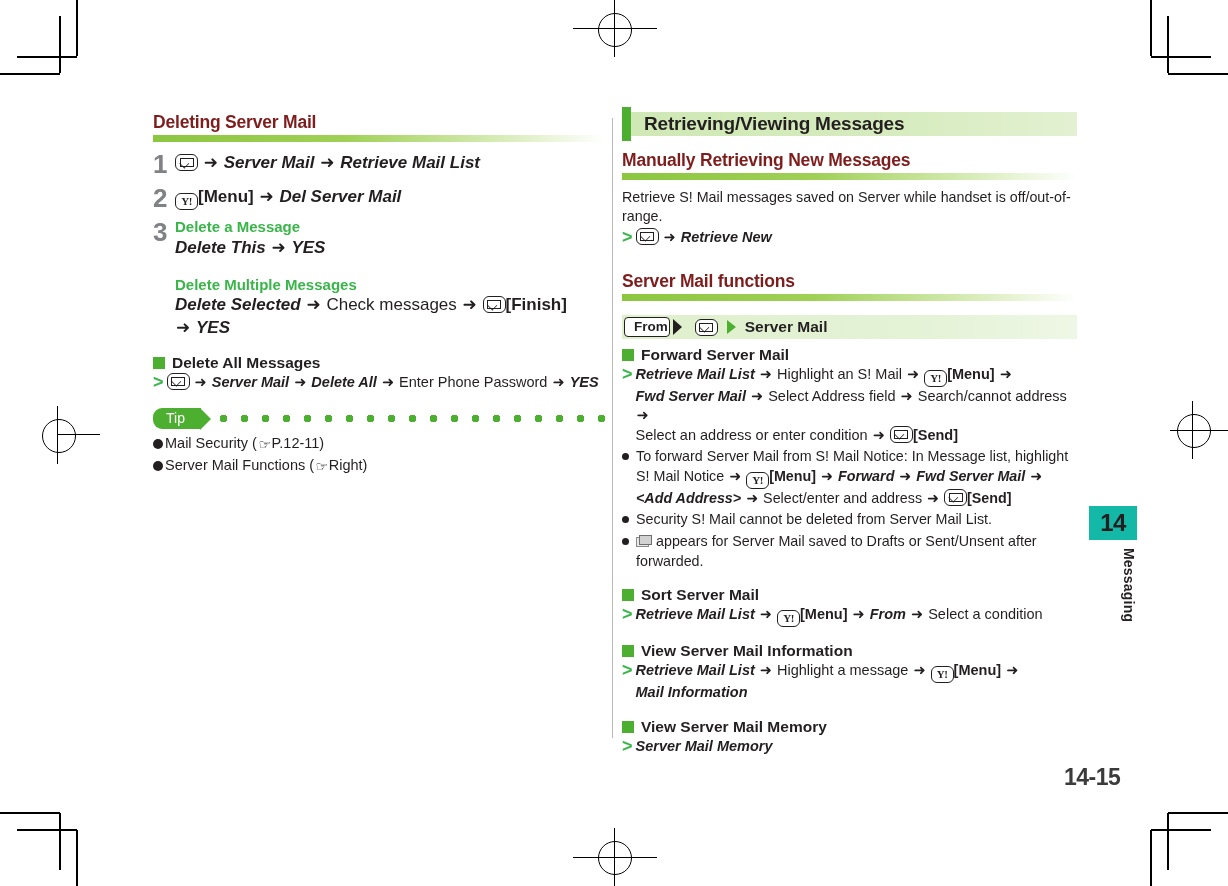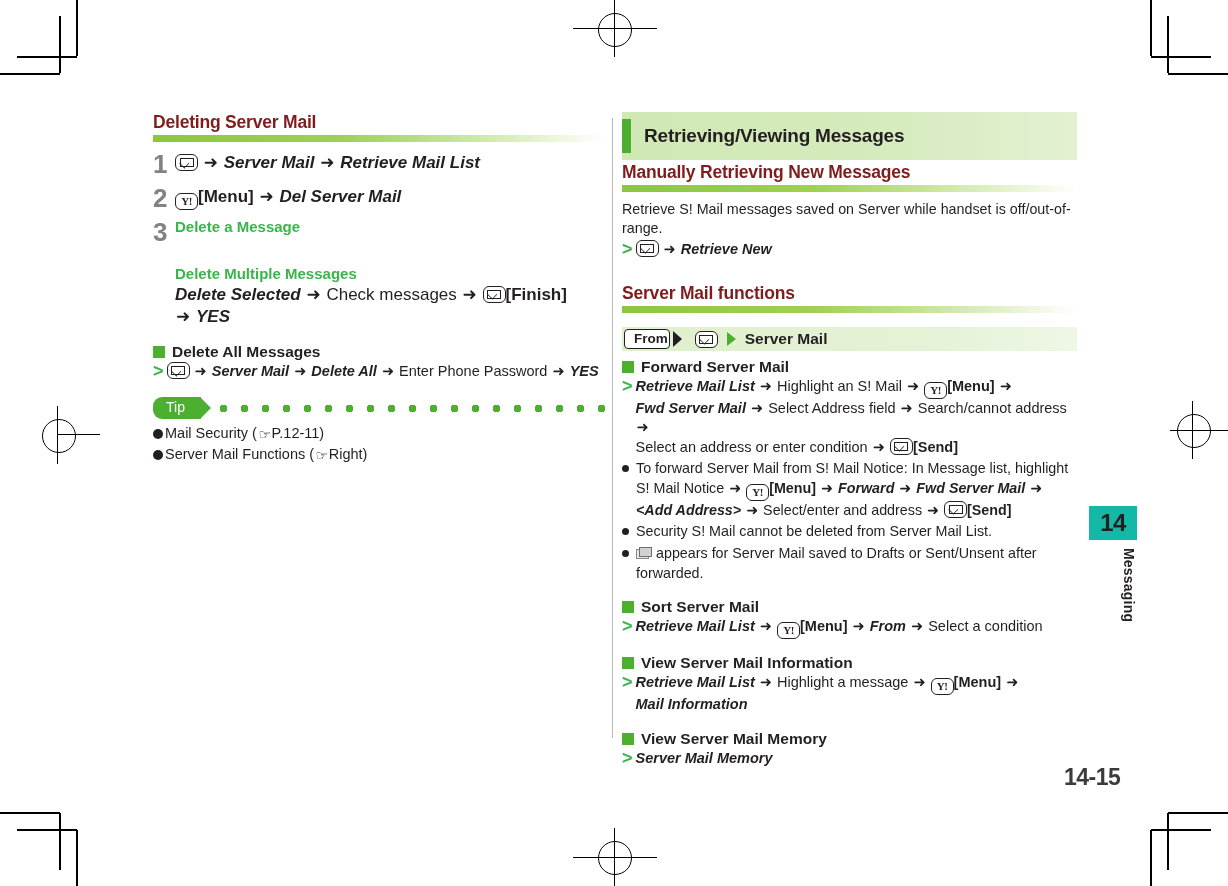--- a/index.html
+++ b/index.html
@@ -56,23 +56,23 @@
   .rule-green {
     height: 7px;
     background: linear-gradient(to right, #8cc63f 0%, #9fd055 42%, #cfe8a9 72%, #ffffff 100%);
     margin-bottom: 8px;
   }
 
   
   .banner {
     display: flex;
     align-items: center;
-    height: 48px;
+    height: 24px;
     background: linear-gradient(to right, #cfe8b4 0%, #d6ebbe 60%, #e3f1d2 100%);
-    margin-bottom: 2px;
+    margin-bottom: 14px;
   }
   .banner-bar {
     width: 9px;
     height: 34px;
     background: #4caf2f;
     flex: 0 0 auto;
   }
   .banner-title {
     font-size: 19px;
     font-weight: bold;
@@ -436,22 +436,27 @@
         <span class="arrow">➜</span>
         <span class="em">Del Server Mail</span>
       </div>
     </div>
 
     <div class="step" style="margin-bottom:2px;">
       <div class="step-num">3</div>
       <div class="step-body" style="padding-top:0;">
 
         <div class="sub-head-green" style="line-height:1.25;">Delete a Message</div>
-
-        <div class="sub-head-green" style="margin-top:28px; line-height:1.25;">Delete Multiple Messages</div>
+        <div style="line-height:1.34;">
+          <span class="em">Delete This</span>
+          <span class="arrow">➜</span>
+          <span class="em">YES</span>
+        </div>
+
+        <div class="sub-head-green" style="margin-top:16px; line-height:1.25;">Delete Multiple Messages</div>
         <div style="line-height:1.34;">
           <span class="em">Delete Selected</span>
           <span class="arrow">➜</span>
           <span class="plain">Check messages</span>
           <span class="arrow">➜</span>
           <span class="nowrap"><span class="keyicon key-mail"></span><span class="bd">[Finish]</span></span>
           <br>
           <span class="arrow">➜</span>
           <span class="em">YES</span>
         </div>

